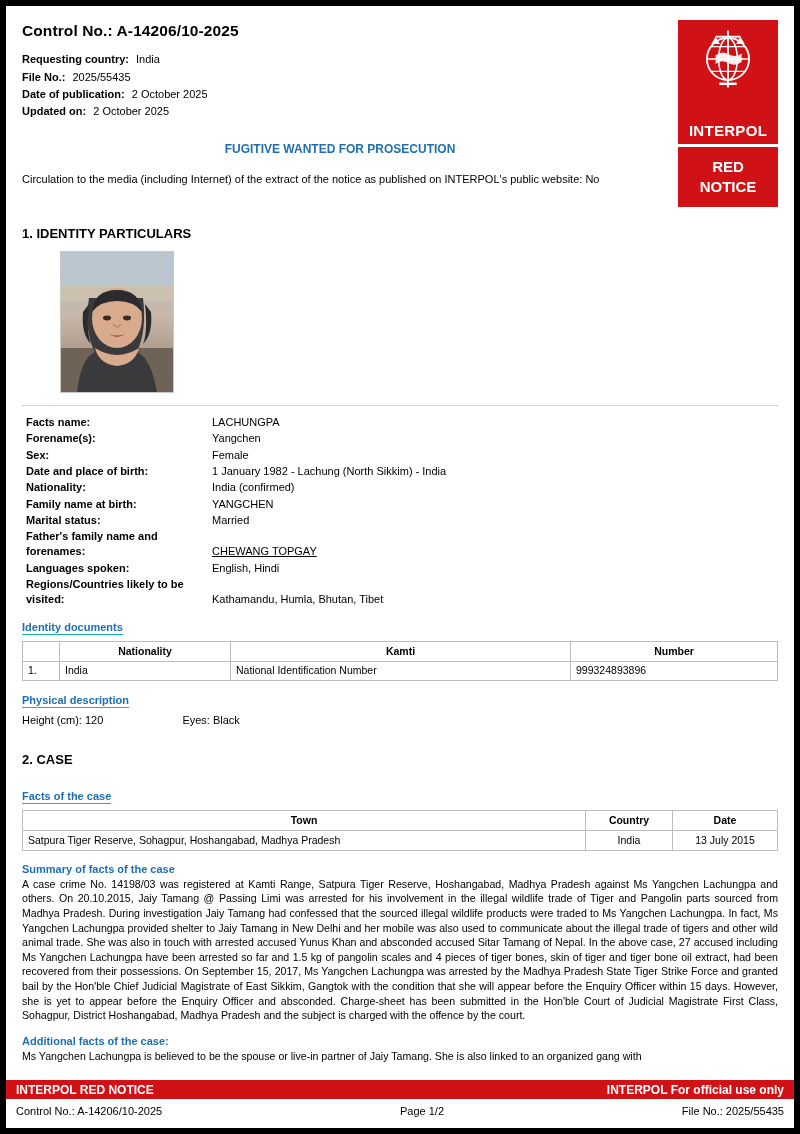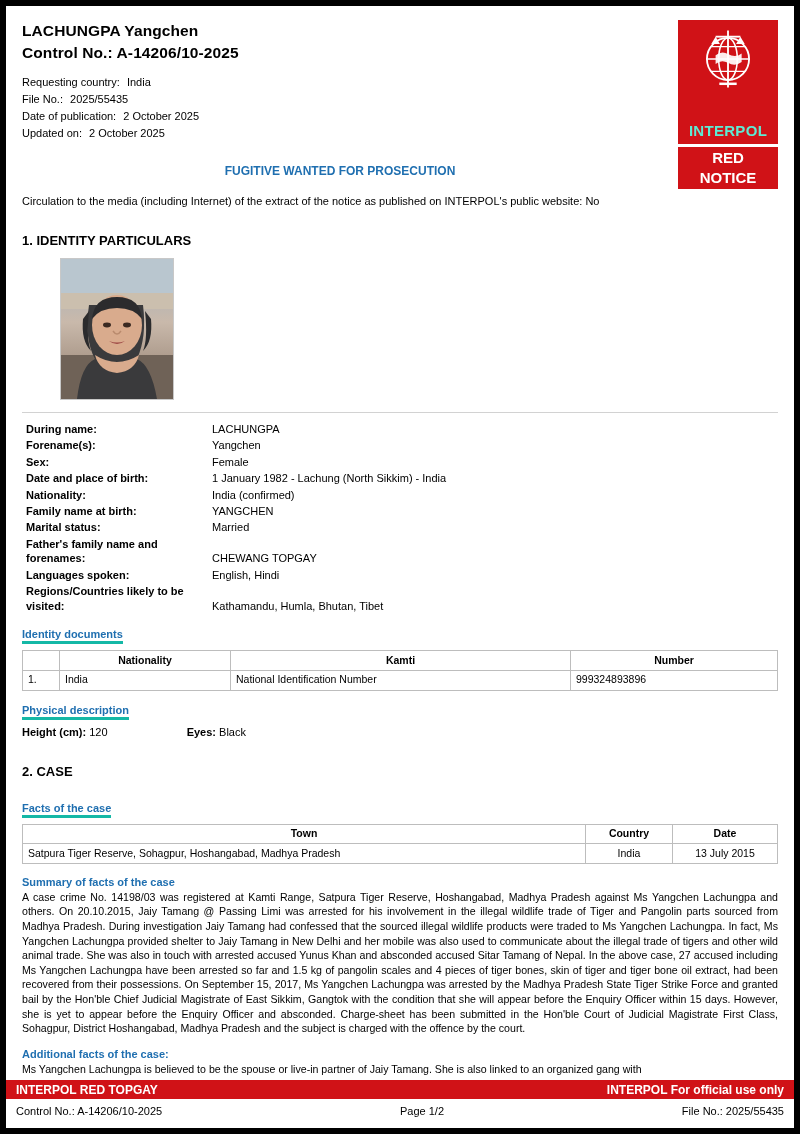--- a/index.html
+++ b/index.html
@@ -38,21 +38,21 @@
     font-size: 15.5px;
     font-weight: bold;
     letter-spacing: .1px;
     line-height: 1.45;
   }
   .meta {
     margin-top: 9px;
     line-height: 1.55;
     font-size: 11px;
   }
-  .meta .lbl { font-weight: normal; }
+  .meta .lbl { font-weight: bold; }
   .meta .val { margin-left: 4px; }
   .fugitive {
     text-align: center;
     color: #1f6fb0;
     font-weight: bold;
     font-size: 12px;
     margin: 22px 0 0 0;
     padding-right: 120px;
   }
   .circ {
@@ -81,30 +81,30 @@
     transform: translateX(-50%);
     width: 62px;
     height: 62px;
   }
   .logo-word {
     position: absolute;
     bottom: 5px;
     left: 0;
     right: 0;
     text-align: center;
-    color: #5eead4;
+    color: #ffffff;
     font-weight: bold;
     font-size: 15px;
     letter-spacing: .3px;
   }
   .logo-rn {
     background: #d01217;
     margin-top: 3px;
     width: 100px;
-    height: 42px;
+    height: 60px;
     color: #fff;
     font-weight: bold;
     font-size: 15px;
     line-height: 1.35;
     display: flex;
     flex-direction: column;
     align-items: center;
     justify-content: center;
   }
   
@@ -141,21 +141,21 @@
   table.idt td.val {
     vertical-align: top;
     padding: 0 0 1.5px 0;
     line-height: 1.35;
   }
   .sub-head {
     color: #1f6fb0;
     font-weight: bold;
     font-size: 11px;
     margin: 13px 0 3px 0;
-    border-bottom: 3px solid #14b8a6;
+    border-bottom: 1px solid #14b8a6;
     display: inline-block;
     padding-bottom: 1px;
   }
   .sub-head-wrap { }
   table.grid {
     border-collapse: collapse;
     width: 100%;
     font-size: 10.5px;
     margin-top: 3px;
     padding-left: 39px;
@@ -167,21 +167,21 @@
   }
   table.grid th {
     font-weight: bold;
     text-align: center;
     background: #fff;
   }
   .phys {
     margin-top: 3px;
     font-size: 11px;
   }
-  .phys b { font-weight: bold; }
+  .phys b { font-weight: normal; }
   .phys .eyes { margin-left: 76px; }
   .para {
     font-size: 10.6px;
     line-height: 1.38;
     text-align: justify;
     margin-top: 2px;
   }
   .blue-label {
     color: #1f6fb0;
     font-weight: bold;
@@ -243,21 +243,20 @@
           </svg>
           <div class="logo-word">INTERPOL</div>
         </div>
         <div class="logo-rn">
           <span>RED</span>
           <span>NOTICE</span>
         </div>
       </div>
 
       <div class="title-main">
-        <div>LACHUNGPA Yangchen</div>
         <div>
           <span>Control No.:</span>
           <span>A-14206/10-2025</span>
         </div>
       </div>
 
       <div class="meta">
         <div>
           <span class="lbl">Requesting country:</span>
           <span class="val">India</span>
@@ -306,21 +305,21 @@
         <path d="M48 82 q8 6 16 0 q-8 3 -16 0 z" fill="#9e4a46"></path>
         <path d="M34 96 q22 14 44 0 q-4 16 -22 18 q-18 -2 -22 -18 z" fill="#d9ab8d"></path>
       </svg>
     </div>
 
     <div class="hr"></div>
 
     <table class="idt">
       <tbody>
           <tr>
-        <td class="lbl">During name:</td>
+        <td class="lbl">Facts name:</td>
         <td class="val">LACHUNGPA</td>
       </tr>
       <tr>
         <td class="lbl">Forename(s):</td>
         <td class="val">Yangchen</td>
       </tr>
       <tr>
         <td class="lbl">Sex:</td>
         <td class="val">Female</td>
       </tr>
@@ -335,21 +334,21 @@
       <tr>
         <td class="lbl">Family name at birth:</td>
         <td class="val">YANGCHEN</td>
       </tr>
       <tr>
         <td class="lbl">Marital status:</td>
         <td class="val">Married</td>
       </tr>
       <tr>
         <td class="lbl">Father's family name and forenames:</td>
-        <td class="val" style="vertical-align:bottom;">CHEWANG TOPGAY</td>
+        <td class="val" style="vertical-align:bottom;text-decoration:underline;">CHEWANG TOPGAY</td>
       </tr>
       <tr>
         <td class="lbl">Languages spoken:</td>
         <td class="val">English, Hindi</td>
       </tr>
       <tr>
         <td class="lbl">Regions/Countries likely to be visited:</td>
         <td class="val" style="vertical-align:bottom;">Kathamandu, Humla, Bhutan, Tibet</td>
       </tr>
     </tbody>
@@ -407,21 +406,21 @@
 
     <div class="blue-label">Summary of facts of the case</div>
     <div class="para">A case crime No. 14198/03 was registered at Kamti Range, Satpura Tiger Reserve, Hoshangabad, Madhya Pradesh against Ms Yangchen Lachungpa and others. On 20.10.2015, Jaiy Tamang @ Passing Limi was arrested for his involvement in the illegal wildlife trade of Tiger and Pangolin parts sourced from Madhya Pradesh. During investigation Jaiy Tamang had confessed that the sourced illegal wildlife products were traded to Ms Yangchen Lachungpa. In fact, Ms Yangchen Lachungpa provided shelter to Jaiy Tamang in New Delhi and her mobile was also used to communicate about the illegal trade of tigers and other wild animal trade. She was also in touch with arrested accused Yunus Khan and absconded accused Sitar Tamang of Nepal. In the above case, 27 accused including Ms Yangchen Lachungpa have been arrested so far and 1.5 kg of pangolin scales and 4 pieces of tiger bones, skin of tiger and tiger bone oil extract, had been recovered from their possessions. On September 15, 2017, Ms Yangchen Lachungpa was arrested by the Madhya Pradesh State Tiger Strike Force and granted bail by the Hon'ble Chief Judicial Magistrate of East Sikkim, Gangtok with the condition that she will appear before the Enquiry Officer within 15 days. However, she is yet to appear before the Enquiry Officer and absconded. Charge-sheet has been submitted in the Hon'ble Court of Judicial Magistrate First Class, Sohagpur, District Hoshangabad, Madhya Pradesh and the subject is charged with the offence by the court.</div>
 
     <div class="blue-label">Additional facts of the case:</div>
     <div class="para">Ms Yangchen Lachungpa is believed to be the spouse or live-in partner of Jaiy Tamang. She is also linked to an organized gang with</div>
   </div>
 
   <div class="footer">
     <div class="footer-bar">
-      <span>INTERPOL RED TOPGAY</span>
+      <span>INTERPOL RED NOTICE</span>
       <span>INTERPOL For official use only</span>
     </div>
     <div class="footer-row">
       <span>Control No.: A-14206/10-2025</span>
       <span class="ctr">Page 1/2</span>
       <span>File No.: 2025/55435</span>
     </div>
   </div>
 </div>
 

